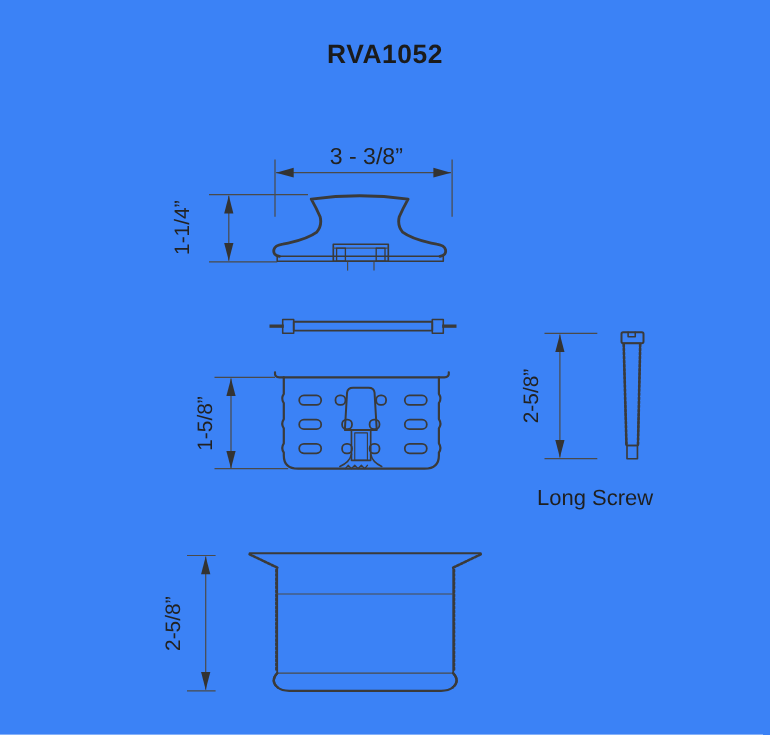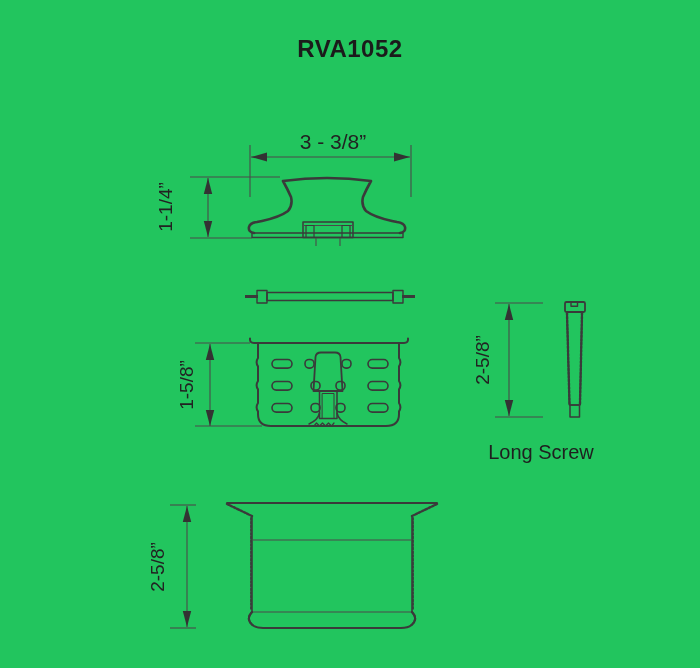--- a/index.html
+++ b/index.html
@@ -1,16 +1,16 @@
 <!DOCTYPE html>
 <html><head>
 <meta charset="utf-8">
 <style>
   html,body{margin:0;padding:0;background:#ffffff;}
-  .page{position:relative;width:700px;height:668px;background:#22c55e;overflow:hidden;
+  .page{position:relative;width:700px;height:668px;background:#3b82f6;overflow:hidden;
         font-family:"Liberation Sans", sans-serif;}
   svg{position:absolute;left:0;top:0;}
   .title-text{font-family:"Liberation Sans",sans-serif;font-size:24px;font-weight:700;fill:#1b1b1b;letter-spacing:.5px;}
   .dim-text{font-family:"Liberation Sans",sans-serif;font-size:19px;fill:#222;}
   .dim-text-h{font-family:"Liberation Sans",sans-serif;font-size:21px;fill:#222;}
   .label-text{font-family:"Liberation Sans",sans-serif;font-size:20px;fill:#1f1f1f;}
   .outline{stroke:#3a3a3a;fill:none;stroke-linejoin:round;stroke-linecap:round;}
   .thin{stroke:#4a4a4a;stroke-width:1.1;fill:none;}
   .arrow{fill:#333;stroke:none;}
   .rough{stroke:#3a3a3a;fill:none;stroke-dasharray:2 1.7;stroke-linecap:round;}

